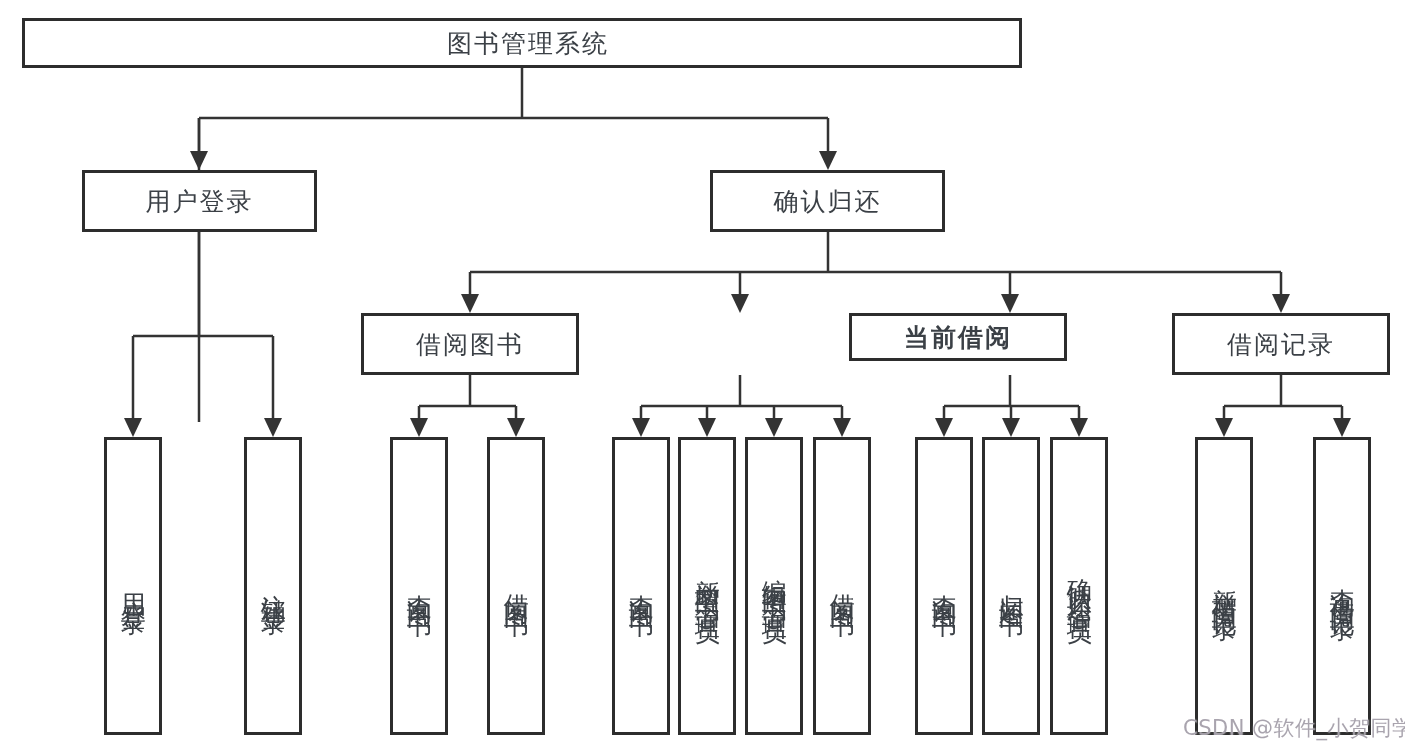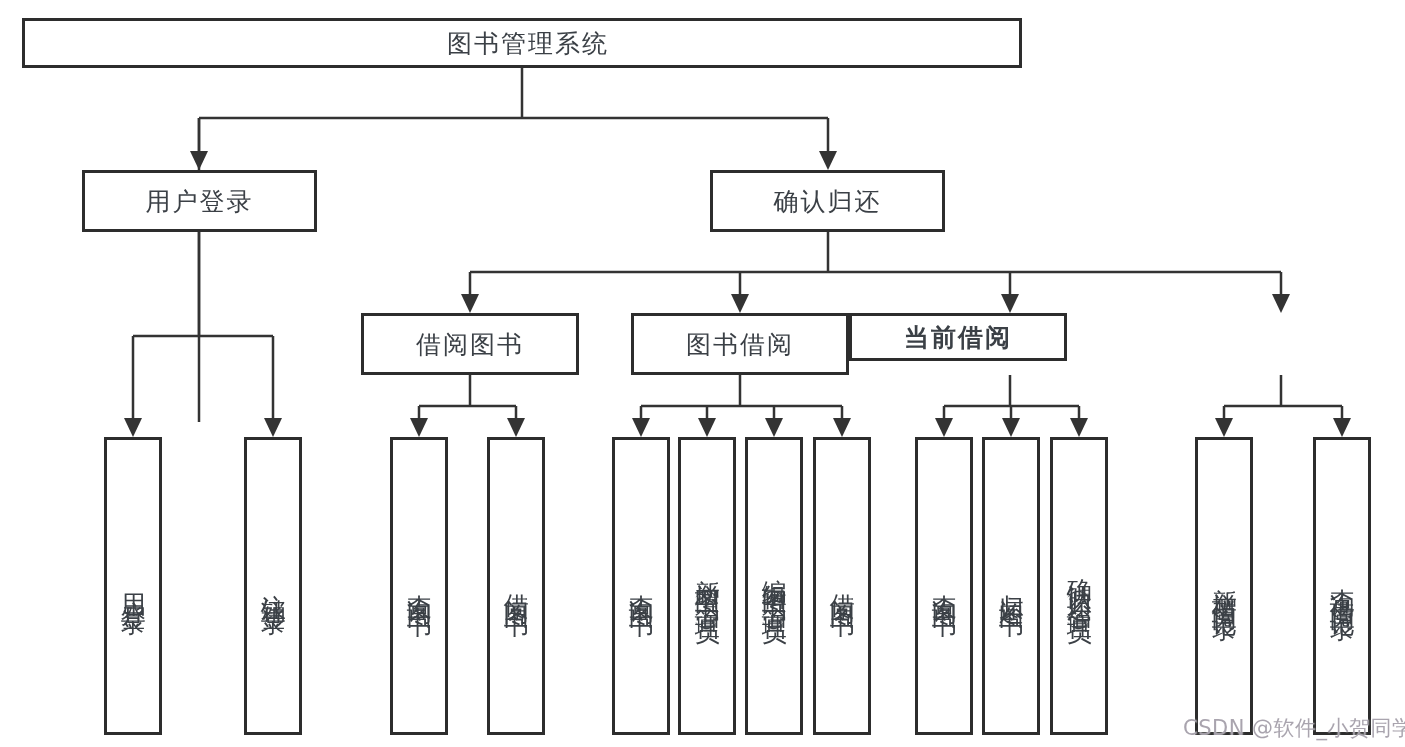--- a/index.html
+++ b/index.html
@@ -138,26 +138,26 @@
   <div class="node n-l2a">
     <span>用户登录</span>
   </div>
   <div class="node n-l2b">
     <span>确认归还</span>
   </div>
 
   <div class="node n-l3a">
     <span>借阅图书</span>
   </div>
-  <div class="node n-l3b">
-    <span>图书借阅</span>
-  </div>
   <div class="node n-l3c">
     <span>当前借阅</span>
   </div>
+  <div class="node n-l3d">
+    <span>借阅记录</span>
+  </div>
 
   <div class="node leaf lf1">
     <span class="vtxt">用户登录</span>
   </div>
   <div class="node leaf lf2">
     <span class="vtxt">注销登录</span>
   </div>
 
   <div class="node leaf lf3">
     <span class="vtxt">查询图书</span>

